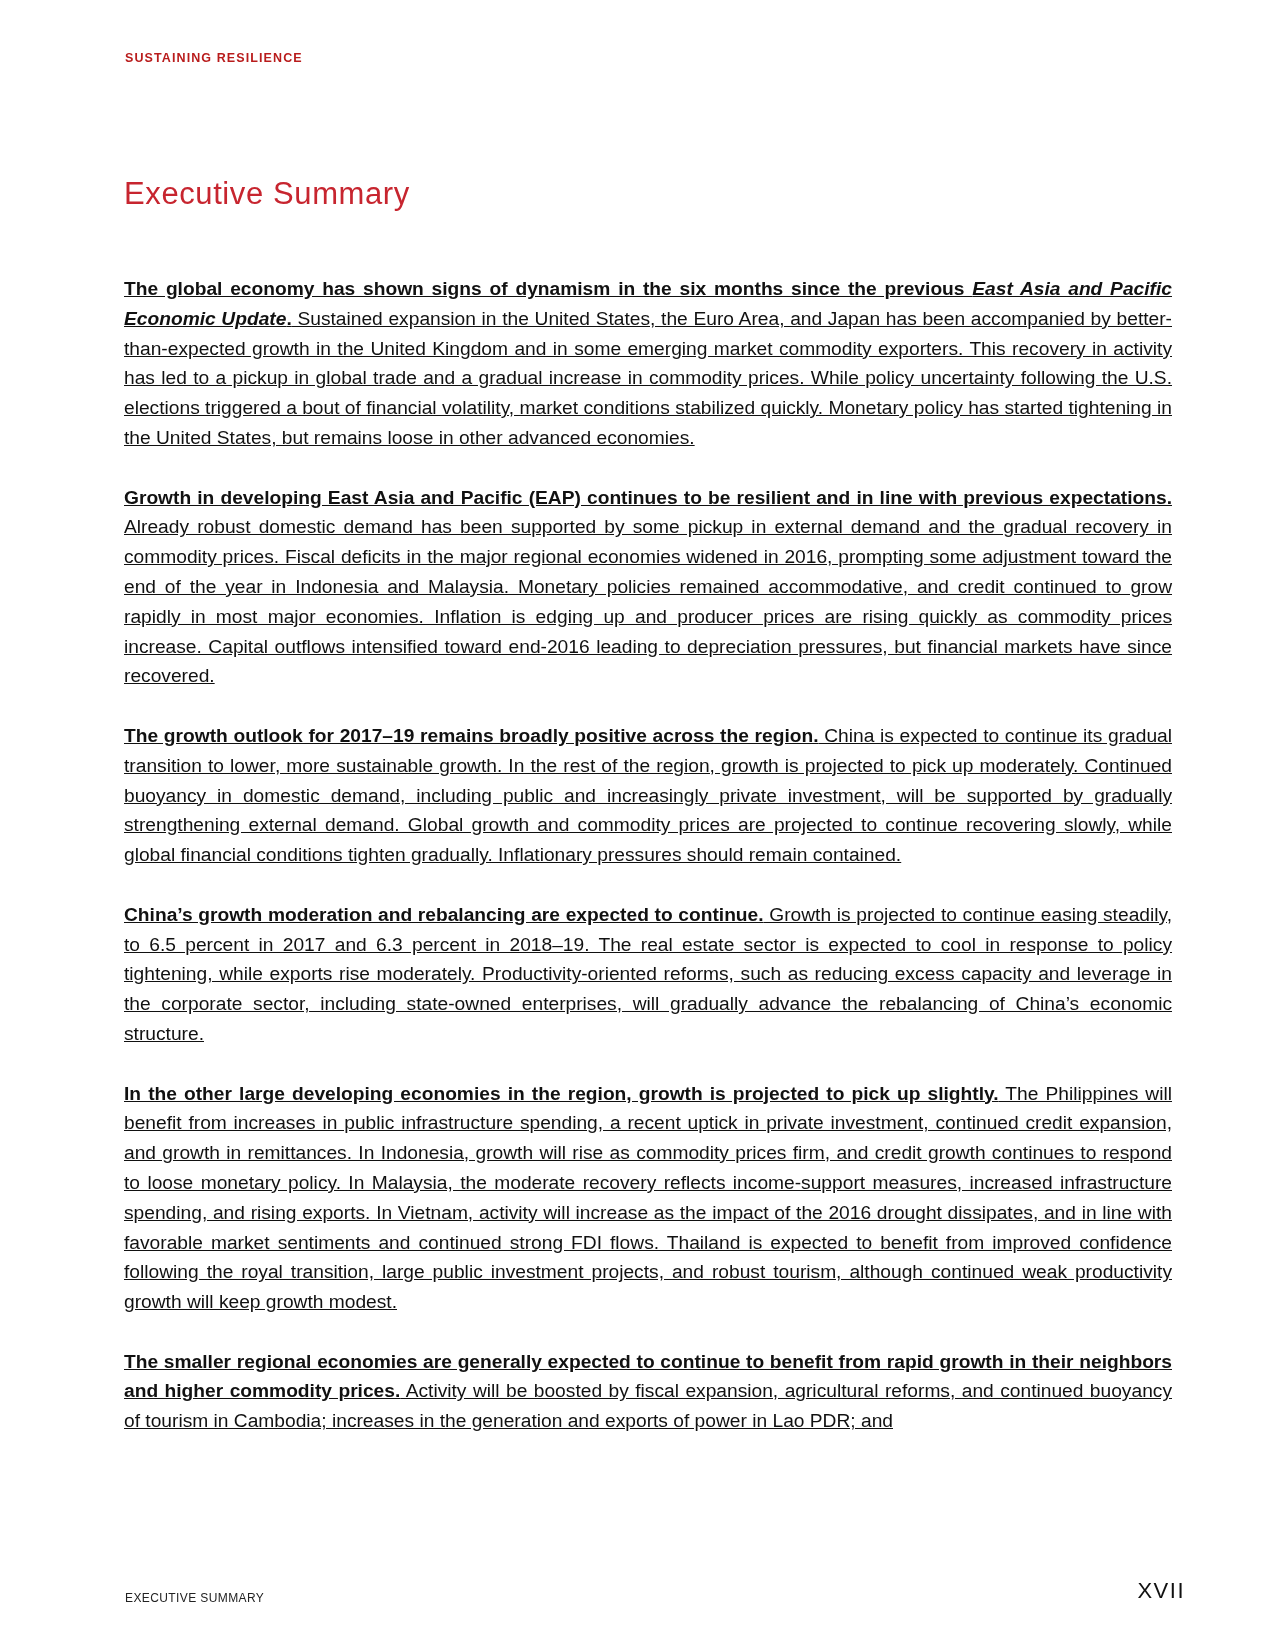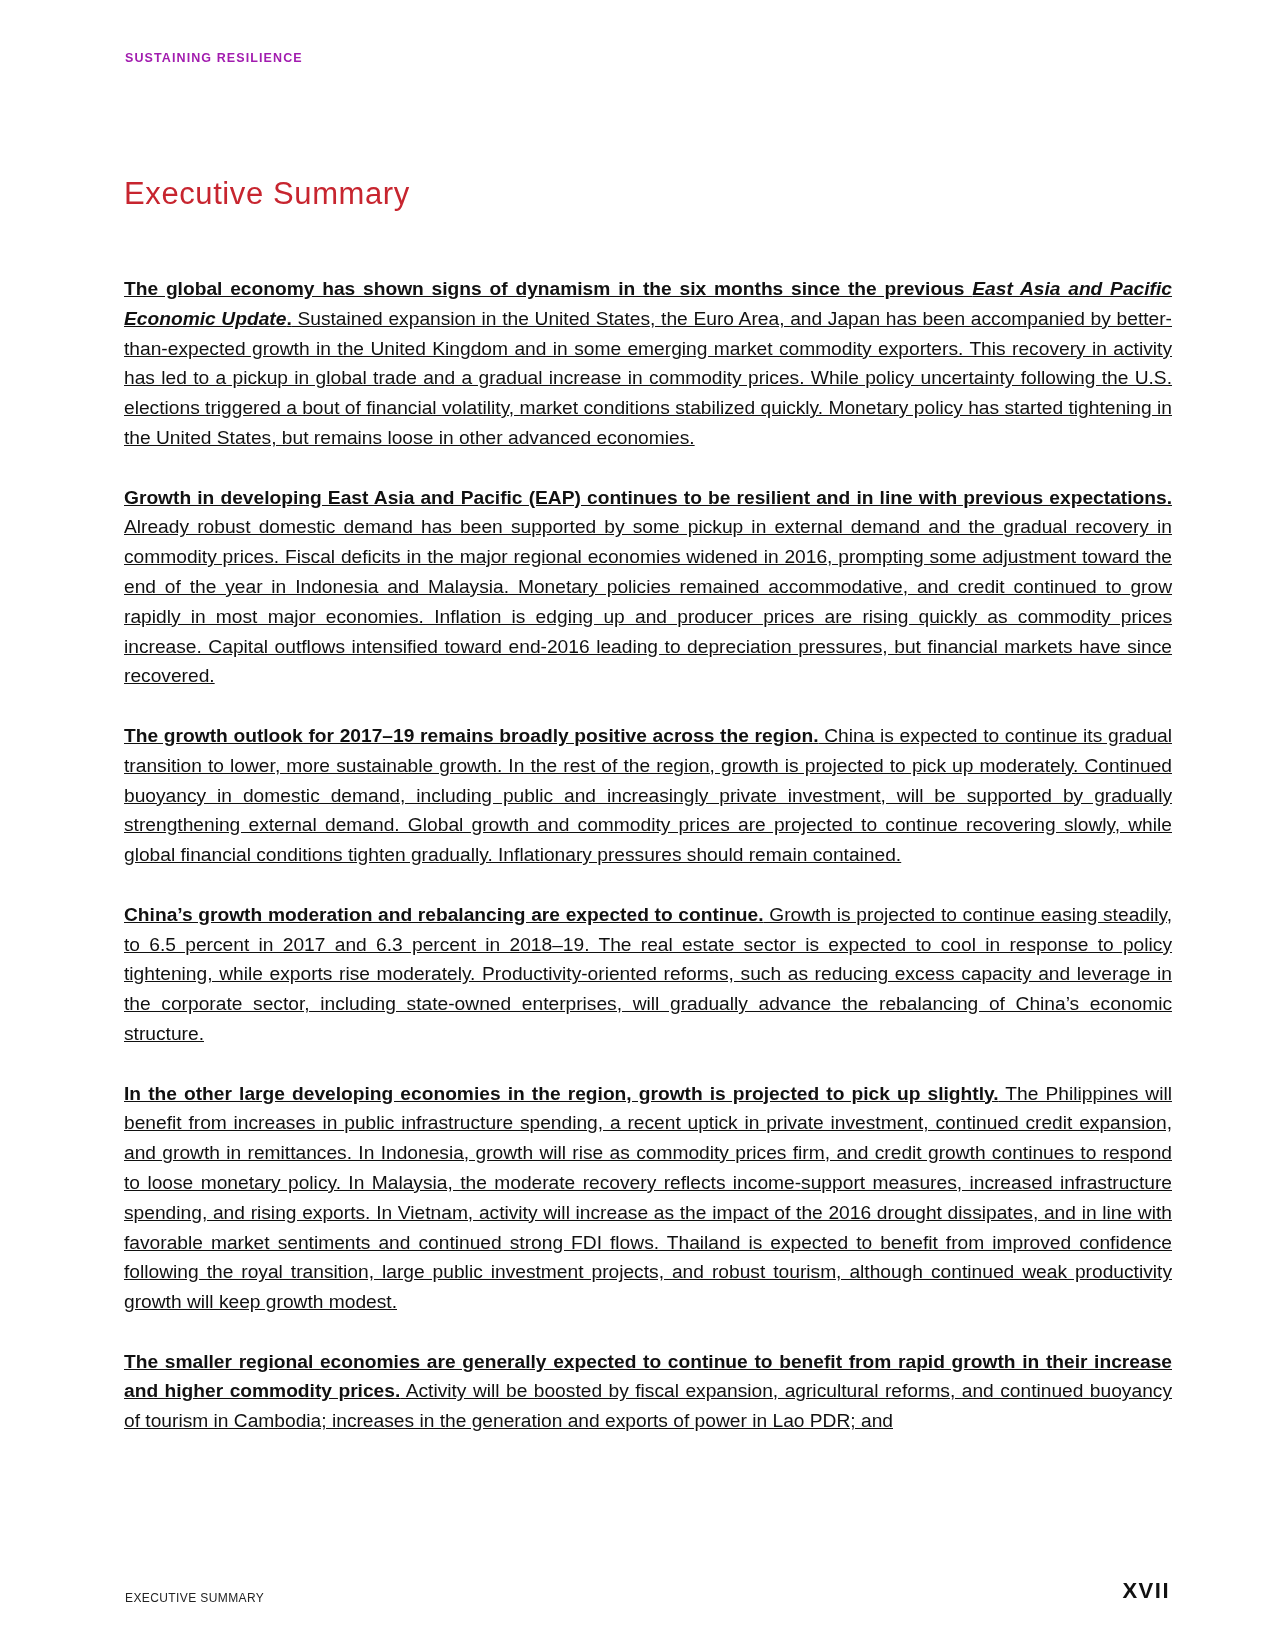--- a/index.html
+++ b/index.html
@@ -15,21 +15,21 @@
       font-family: "Liberation Sans", "DejaVu Sans", sans-serif;
       color: #111111;
     }
     .running-head {
       position: absolute;
       left: 125px;
       top: 51px;
       font-size: 12.5px;
       font-weight: bold;
       letter-spacing: 1.1px;
-      color: #a21caf;
+      color: #b91c1c;
     }
     .page-title {
       position: absolute;
       left: 124px;
       top: 176px;
       margin: 0;
       font-size: 31px;
       font-weight: normal;
       letter-spacing: 0.6px;
       color: #c7252f;
@@ -57,24 +57,24 @@
     .footer-left {
       position: absolute;
       left: 125px;
       top: 1591px;
       font-size: 12px;
       letter-spacing: 0.4px;
       color: #222222;
     }
     .footer-right {
       position: absolute;
-      right: 105px;
+      right: 90px;
       top: 1578px;
       font-size: 22px;
-      font-weight: bold;
+      font-weight: normal;
       letter-spacing: 1.5px;
       color: #111111;
     }
   </style>
 </head>
 <body>
 
 <div class="running-head">SUSTAINING RESILIENCE</div>
 
 <h1 class="page-title">Executive Summary</h1>
@@ -83,17 +83,17 @@
   <p class="para"><span class="lead"><span>The global economy has shown signs of dynamism in the six months since the previous </span><em>East Asia and Pacific Economic Update</em><span>.</span></span><span> Sustained expansion in the United States, the Euro Area, and Japan has been accompanied by better-than-expected growth in the United Kingdom and in some emerging market commodity exporters. This recovery in activity has led to a pickup in global trade and a gradual increase in commodity prices. While policy uncertainty following the U.S. elections triggered a bout of financial volatility, market conditions stabilized quickly. Monetary policy has started tightening in the United States, but remains loose in other advanced economies.</span></p>
 
   <p class="para"><span class="lead">Growth in developing East Asia and Pacific (EAP) continues to be resilient and in line with previous expectations.</span><span> Already robust domestic demand has been supported by some pickup in external demand and the gradual recovery in commodity prices. Fiscal deficits in the major regional economies widened in 2016, prompting some adjustment toward the end of the year in Indonesia and Malaysia. Monetary policies remained accommodative, and credit continued to grow rapidly in most major economies. Inflation is edging up and producer prices are rising quickly as commodity prices increase. Capital outflows intensified toward end-2016 leading to depreciation pressures, but financial markets have since recovered.</span></p>
 
   <p class="para"><span class="lead">The growth outlook for 2017–19 remains broadly positive across the region.</span><span> China is expected to continue its gradual transition to lower, more sustainable growth. In the rest of the region, growth is projected to pick up moderately. Continued buoyancy in domestic demand, including public and increasingly private investment, will be supported by gradually strengthening external demand. Global growth and commodity prices are projected to continue recovering slowly, while global financial conditions tighten gradually. Inflationary pressures should remain contained.</span></p>
 
   <p class="para"><span class="lead">China’s growth moderation and rebalancing are expected to continue.</span><span> Growth is projected to continue easing steadily, to 6.5 percent in 2017 and 6.3 percent in 2018–19. The real estate sector is expected to cool in response to policy tightening, while exports rise moderately. Productivity-oriented reforms, such as reducing excess capacity and leverage in the corporate sector, including state-owned enterprises, will gradually advance the rebalancing of China’s economic structure.</span></p>
 
   <p class="para"><span class="lead">In the other large developing economies in the region, growth is projected to pick up slightly.</span><span> The Philippines will benefit from increases in public infrastructure spending, a recent uptick in private investment, continued credit expansion, and growth in remittances. In Indonesia, growth will rise as commodity prices firm, and credit growth continues to respond to loose monetary policy. In Malaysia, the moderate recovery reflects income-support measures, increased infrastructure spending, and rising exports. In Vietnam, activity will increase as the impact of the 2016 drought dissipates, and in line with favorable market sentiments and continued strong FDI flows. Thailand is expected to benefit from improved confidence following the royal transition, large public investment projects, and robust tourism, although continued weak productivity growth will keep growth modest.</span></p>
 
-  <p class="para"><span class="lead">The smaller regional economies are generally expected to continue to benefit from rapid growth in their increase and higher commodity prices.</span><span> Activity will be boosted by fiscal expansion, agricultural reforms, and continued buoyancy of tourism in Cambodia; increases in the generation and exports of power in Lao PDR; and</span></p>
+  <p class="para"><span class="lead">The smaller regional economies are generally expected to continue to benefit from rapid growth in their neighbors and higher commodity prices.</span><span> Activity will be boosted by fiscal expansion, agricultural reforms, and continued buoyancy of tourism in Cambodia; increases in the generation and exports of power in Lao PDR; and</span></p>
 </div>
 
 <div class="footer-left">EXECUTIVE SUMMARY</div>
 <div class="footer-right">XVII</div>
 
 </body></html>

